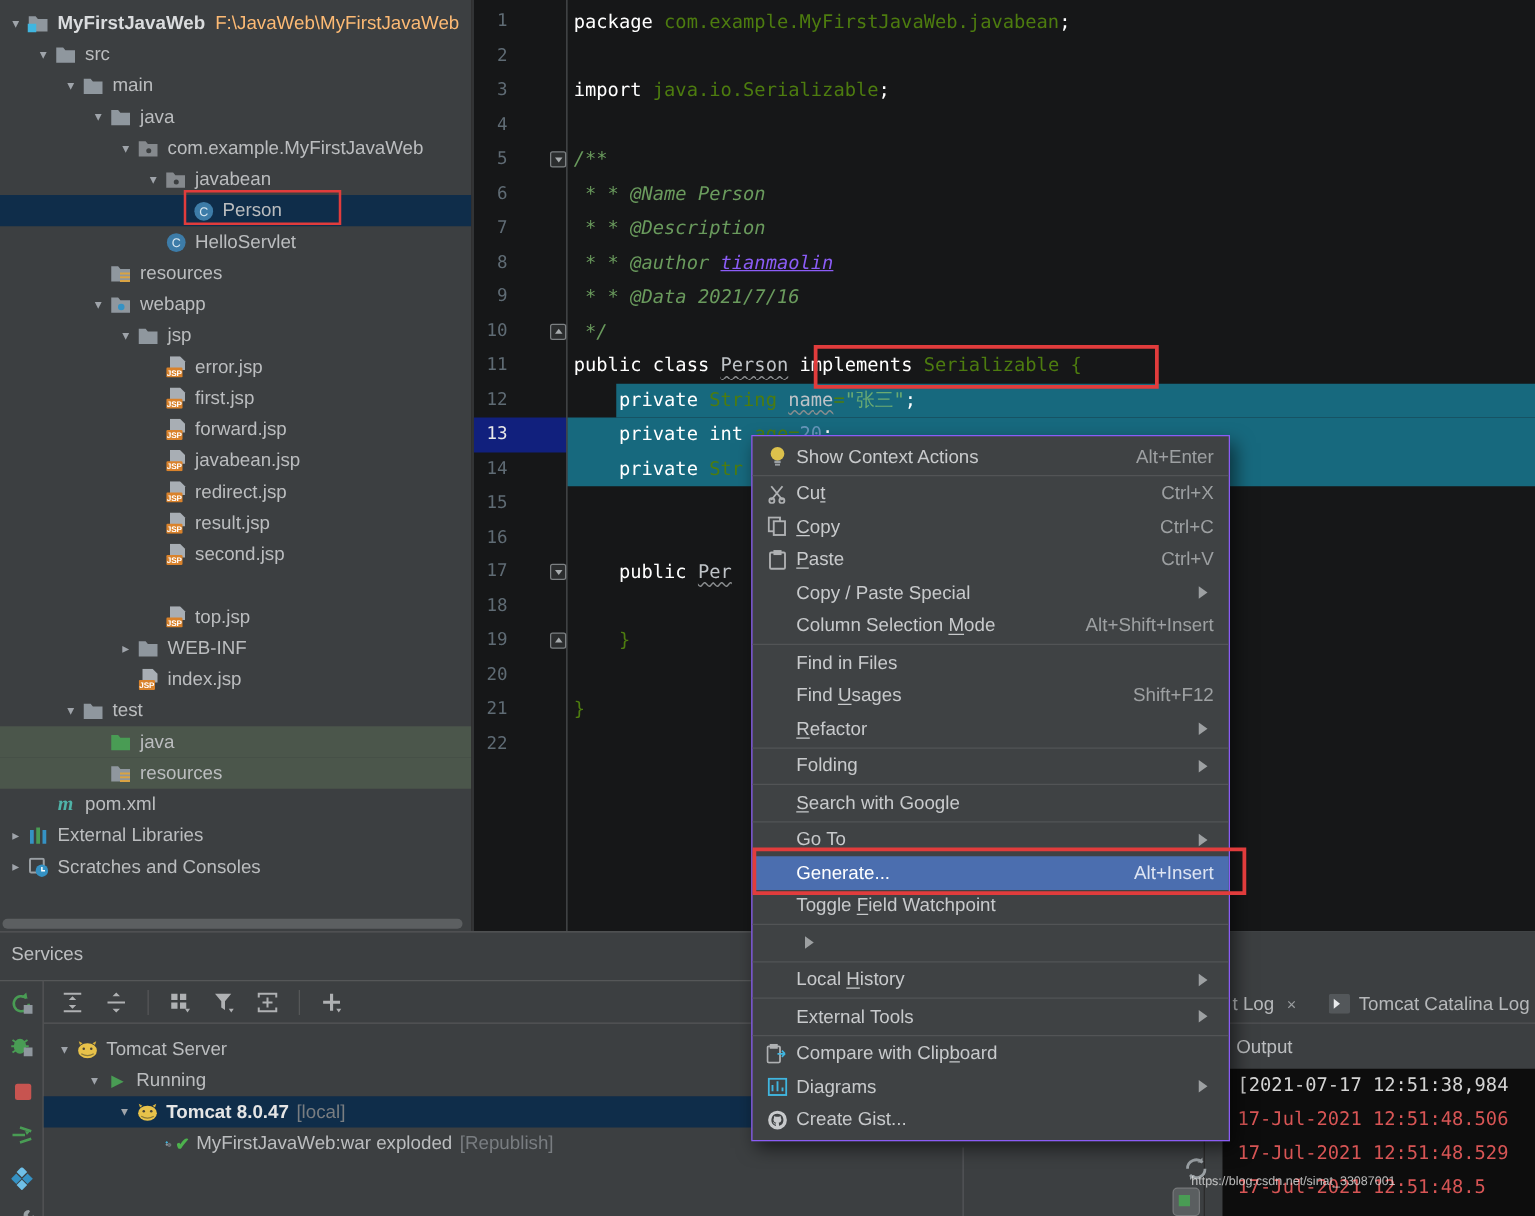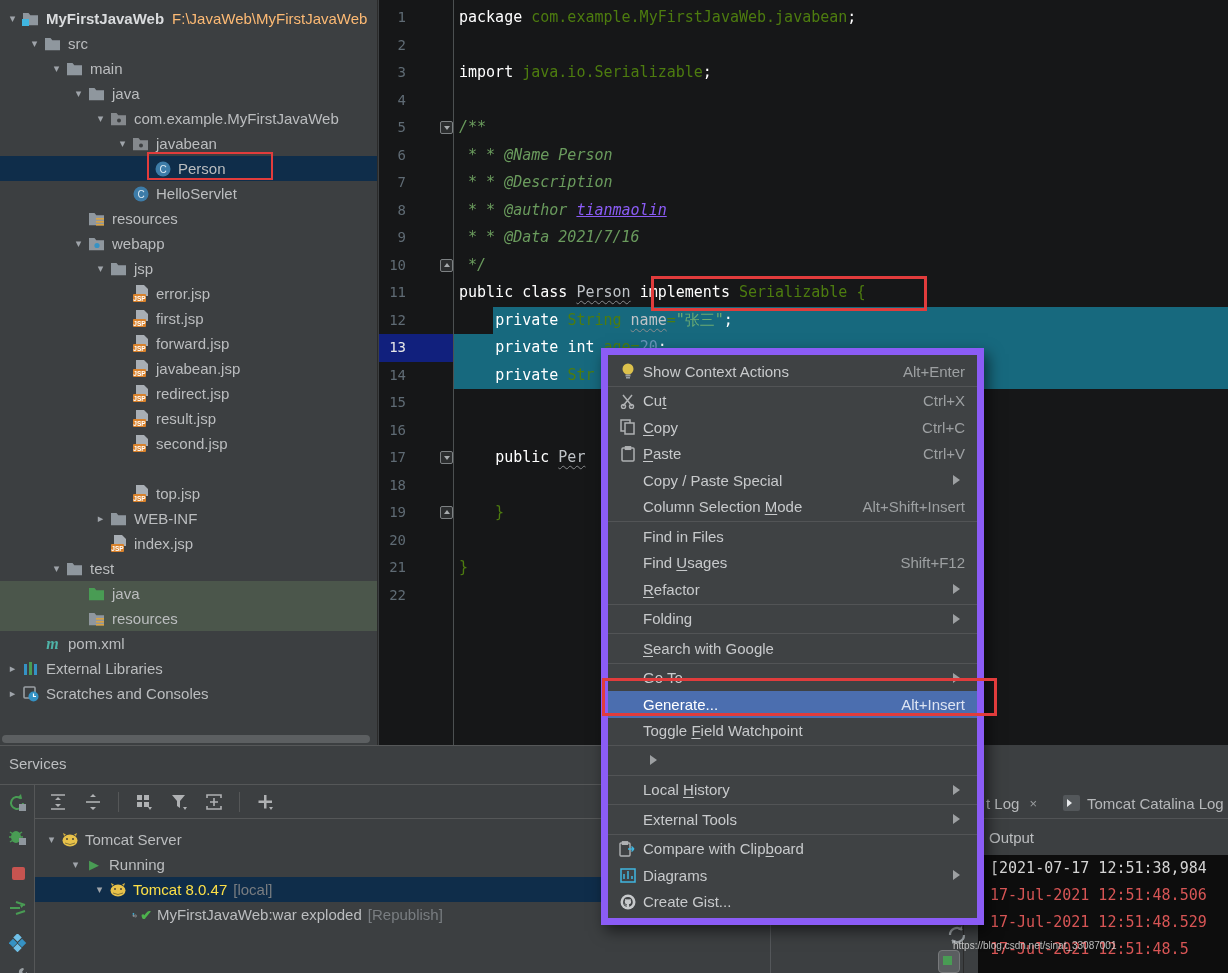--- a/index.html
+++ b/index.html
@@ -42,39 +42,39 @@
   #services-title { position:absolute; left:9px; top:9px; font-size:15px; color:#bcbec0; }
   #left-strip { position:absolute; left:0; top:38px; width:35px; height:190px; border-top:1px solid #555758; border-right:1px solid #555758; }
   .strip-icon { position:absolute; left:7px; width:22px; height:22px; display:flex; align-items:center; justify-content:center; }
   #svc-toolbar { position:absolute; left:35px; top:38px; width:928px; height:35px; border-top:1px solid #555758; border-bottom:1px solid #555758; display:flex; align-items:center; padding-left:10px; gap:9px; }
   .tb-icon { width:26px; height:24px; display:flex; align-items:center; justify-content:center; }
   .tb-sep { width:1px; height:20px; background:#555758; margin:0 3px; }
   .svc-row { position:absolute; left:35px; width:928px; height:25px; display:flex; align-items:center; font-size:15px; color:#bbbdbf; white-space:nowrap; }
   .svc-row.selected { background:#0f2d4a; }
   .svc-row .chev { width:17px; font-size:11px; color:#9fa4aa; text-align:center; flex:none; }
   .svc-row .ticon { width:20px; height:18px; margin:0 5px 0 0; display:inline-flex; align-items:center; justify-content:center; flex:none; }
-  .svc-row .tlabel.bold { font-weight:normal; color:#fde047; }
+  .svc-row .tlabel.bold { font-weight:bold; color:#e5e5e5; }
   .svc-row .tsec { color:#797d81; margin-left:6px; }
   #svc-divider { position:absolute; left:770px; top:172px; width:1px; height:56px; background:#54575a; }
   
   #log-panel { position:absolute; left:963px; top:745px; width:265px; height:228px; background:#3c3f41; border-left:1px solid #2b2b2b; }
   #log-tabs { position:absolute; left:0; top:43px; width:100%; height:30px; display:flex; align-items:center; font-size:15px; color:#b6b8ba; }
   #tab-partial { display:flex; align-items:center; margin-left:22px; }
   #tab-partial .x { color:#9a9d9f; font-size:13px; margin-left:10px; }
   #tab-catalina { display:flex; align-items:center; margin-left:26px; gap:7px; }
   #log-tab-border { position:absolute; left:0; top:73px; width:100%; height:1px; background:#515355; }
   #output-label { position:absolute; left:25px; top:84px; font-size:15px; color:#bcbec0; }
   #log-output { position:absolute; left:14px; top:110px; right:0; bottom:0; background:#0d0d0d; }
   .log-line { position:absolute; left:12px; white-space:nowrap; font:15px "DejaVu Sans Mono",monospace; color:#d4d4d4; }
   .log-line.err { color:#d75555; }
   #refresh-icon { position:absolute; left:945px; top:923px; width:24px; height:24px; }
   #softwrap-icon { position:absolute; left:938px; top:950px; width:22px; height:23px; background:#5a5e60; border:1px solid #77797b; border-radius:4px; }
   #softwrap-icon i { position:absolute; left:4px; top:5px; width:9px; height:9px; background:#499c54; display:block; }
   
-  #context-menu { position:absolute; left:601px; top:348px; width:383px; background:#3f4244; border:7px solid #8b5cf6; box-shadow:4px 6px 14px rgba(0,0,0,.55); padding:3px 0; z-index:50; }
+  #context-menu { position:absolute; left:601px; top:348px; width:383px; background:#3f4244; border:1px solid #8b5cf6; box-shadow:4px 6px 14px rgba(0,0,0,.55); padding:3px 0; z-index:50; }
   .mi { height:26.5px; display:flex; align-items:center; padding:0 12px 0 7px; font-size:15px; color:#c8cacc; }
   .mi .micon { width:25px; flex:none; display:flex; align-items:center; justify-content:center; }
   .mi .mlabel { flex:1; margin-left:3px; }
   .mi .mlabel u { text-underline-offset:2px; }
   .mi .mshort { color:#9da0a2; margin-left:12px; }
   .mi .marrow { width:0; height:0; border:5px solid transparent; border-left:7px solid #9da0a2; margin-left:10px; }
   .mi.sel { background:#4b6eaf; color:#fff; } .mi.sel .mshort { color:#dde4f2; }
   .msep { height:1px; background:#525456; margin:1px 0; }
   
   .red-box { position:absolute; border:3px solid #e13c3c; z-index:60; }

